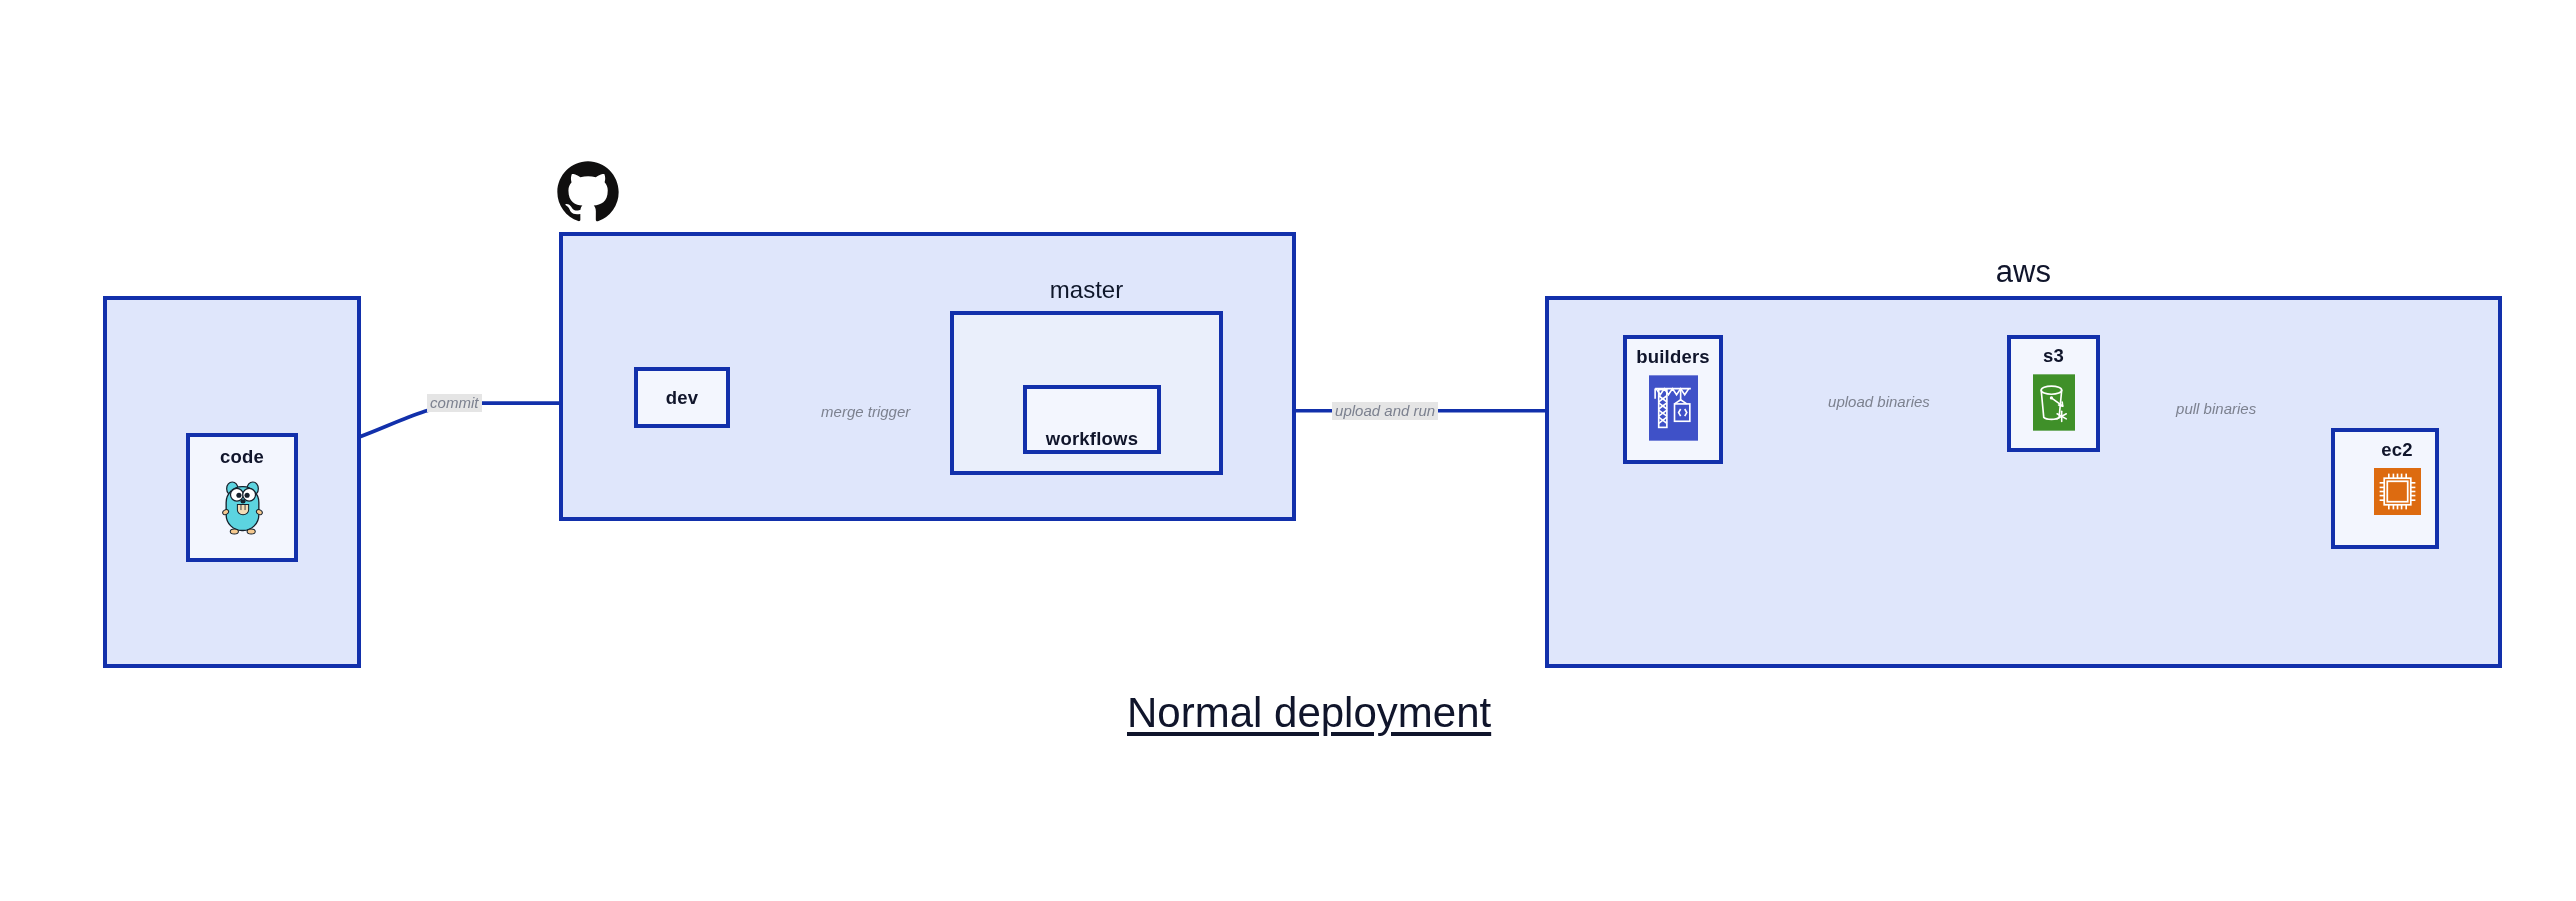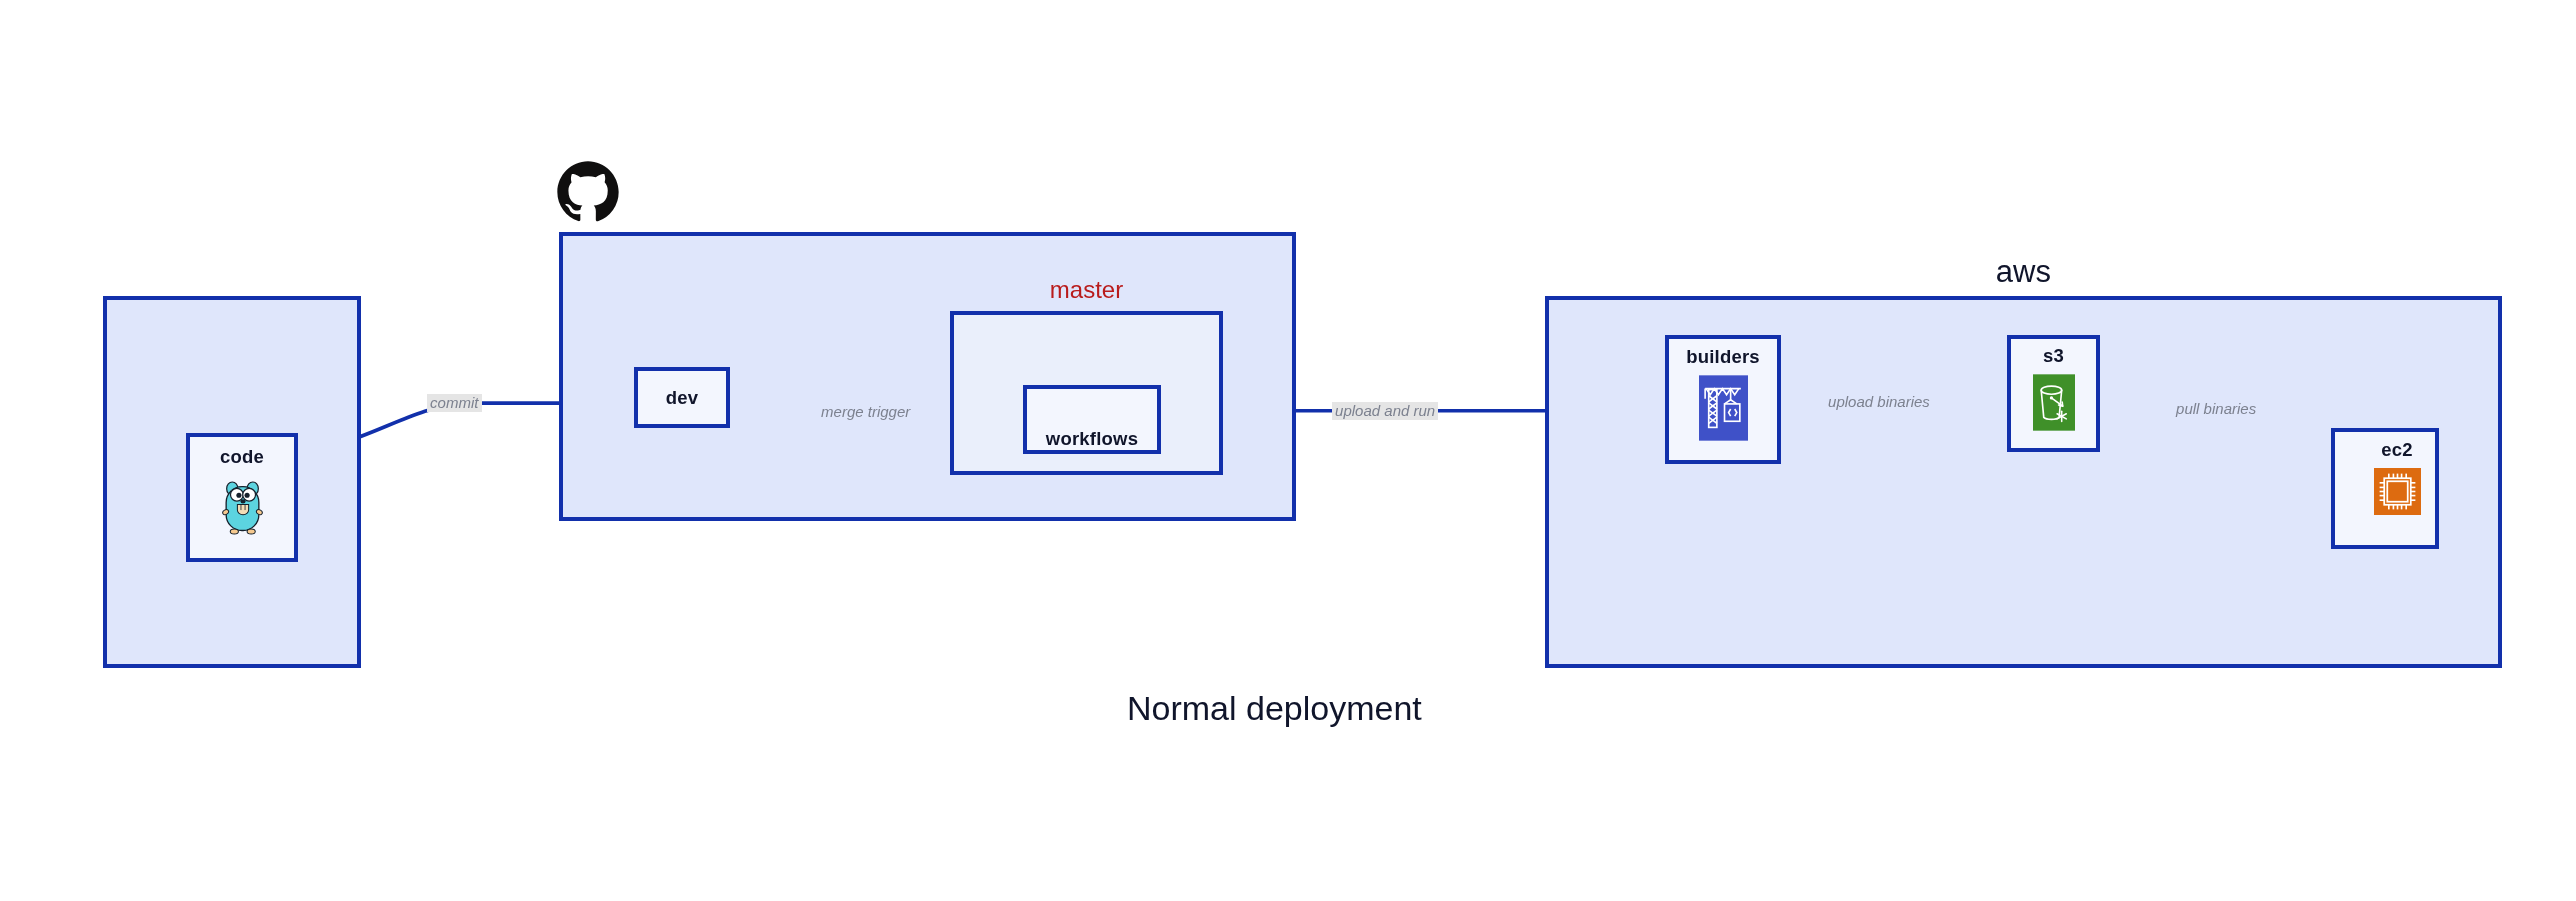--- a/index.html
+++ b/index.html
@@ -49,21 +49,21 @@
   
   .group-box{
     position:absolute;
     background:#eaeffb;
     border:4.1px solid #1230ab;
     box-sizing:border-box;
   }
   .group-label{
     position:absolute;
     font-size:24px;
-    color:#b91c1c;
+    color:#0f172a;
     white-space:nowrap;
   }
 
   
   #edges{position:absolute;left:0;top:0;width:2604px;height:902px;pointer-events:none;}
   .edge-label{
     position:absolute;
     font-size:15px;
     font-style:italic;
     color:#7c818f;
@@ -71,22 +71,23 @@
     background:#ffffff;
     padding:0 3.1px;
     line-height:17.5px;
   }
   .edge-label.on-fill{background:#dfe6fb;}
   .edge-label.on-white{background:#e5e5e5;}
 
   
   #diagram-title{
     position:absolute;
-    font-size:34px;
+    font-size:42px;
     color:#10152b;
+    text-decoration:underline;
     text-underline-offset:5.2px;
     white-space:nowrap;
     left:1127px;
     top:689px;
   }
 
   
   #github-logo{position:absolute;left:556px;top:160px;width:64px;height:64px;}
 </style>
 </head>
@@ -169,21 +170,21 @@
   </div>
 
   <div class="edge-label on-fill" style="left:818px;top:403px;">merge trigger</div>
 
   <div class="edge-label on-white" style="left:1332px;top:402px;">upload and run</div>
 
   <div class="container-label" style="left:1545px;top:254px;width:957px;text-align:center;">aws</div>
 
   <div class="container-box" style="left:1545px;top:296px;width:957px;height:372px;"></div>
 
-  <div class="node-box pale" style="left:1623px;top:335px;width:116px;height:129px;padding-top:7.2px;margin-left:42px;">
+  <div class="node-box pale" style="left:1623px;top:335px;width:100px;height:129px;padding-top:7.2px;">
     <span class="node-label">builders</span>
     <span class="node-icon" style="margin-top:7.2px;">
       <svg width="49" height="66" viewBox="0 0 96 128">
         <rect x="0" y="0" width="96" height="128" fill="#3f51c8"></rect>
         <g fill="none" stroke="#ffffff" stroke-width="3.2">
 
           <rect x="19" y="28" width="16" height="74"></rect>
           <line x1="19" y1="40" x2="35" y2="52"></line>
           <line x1="35" y1="40" x2="19" y2="52"></line>
           <line x1="19" y1="54" x2="35" y2="66"></line>

